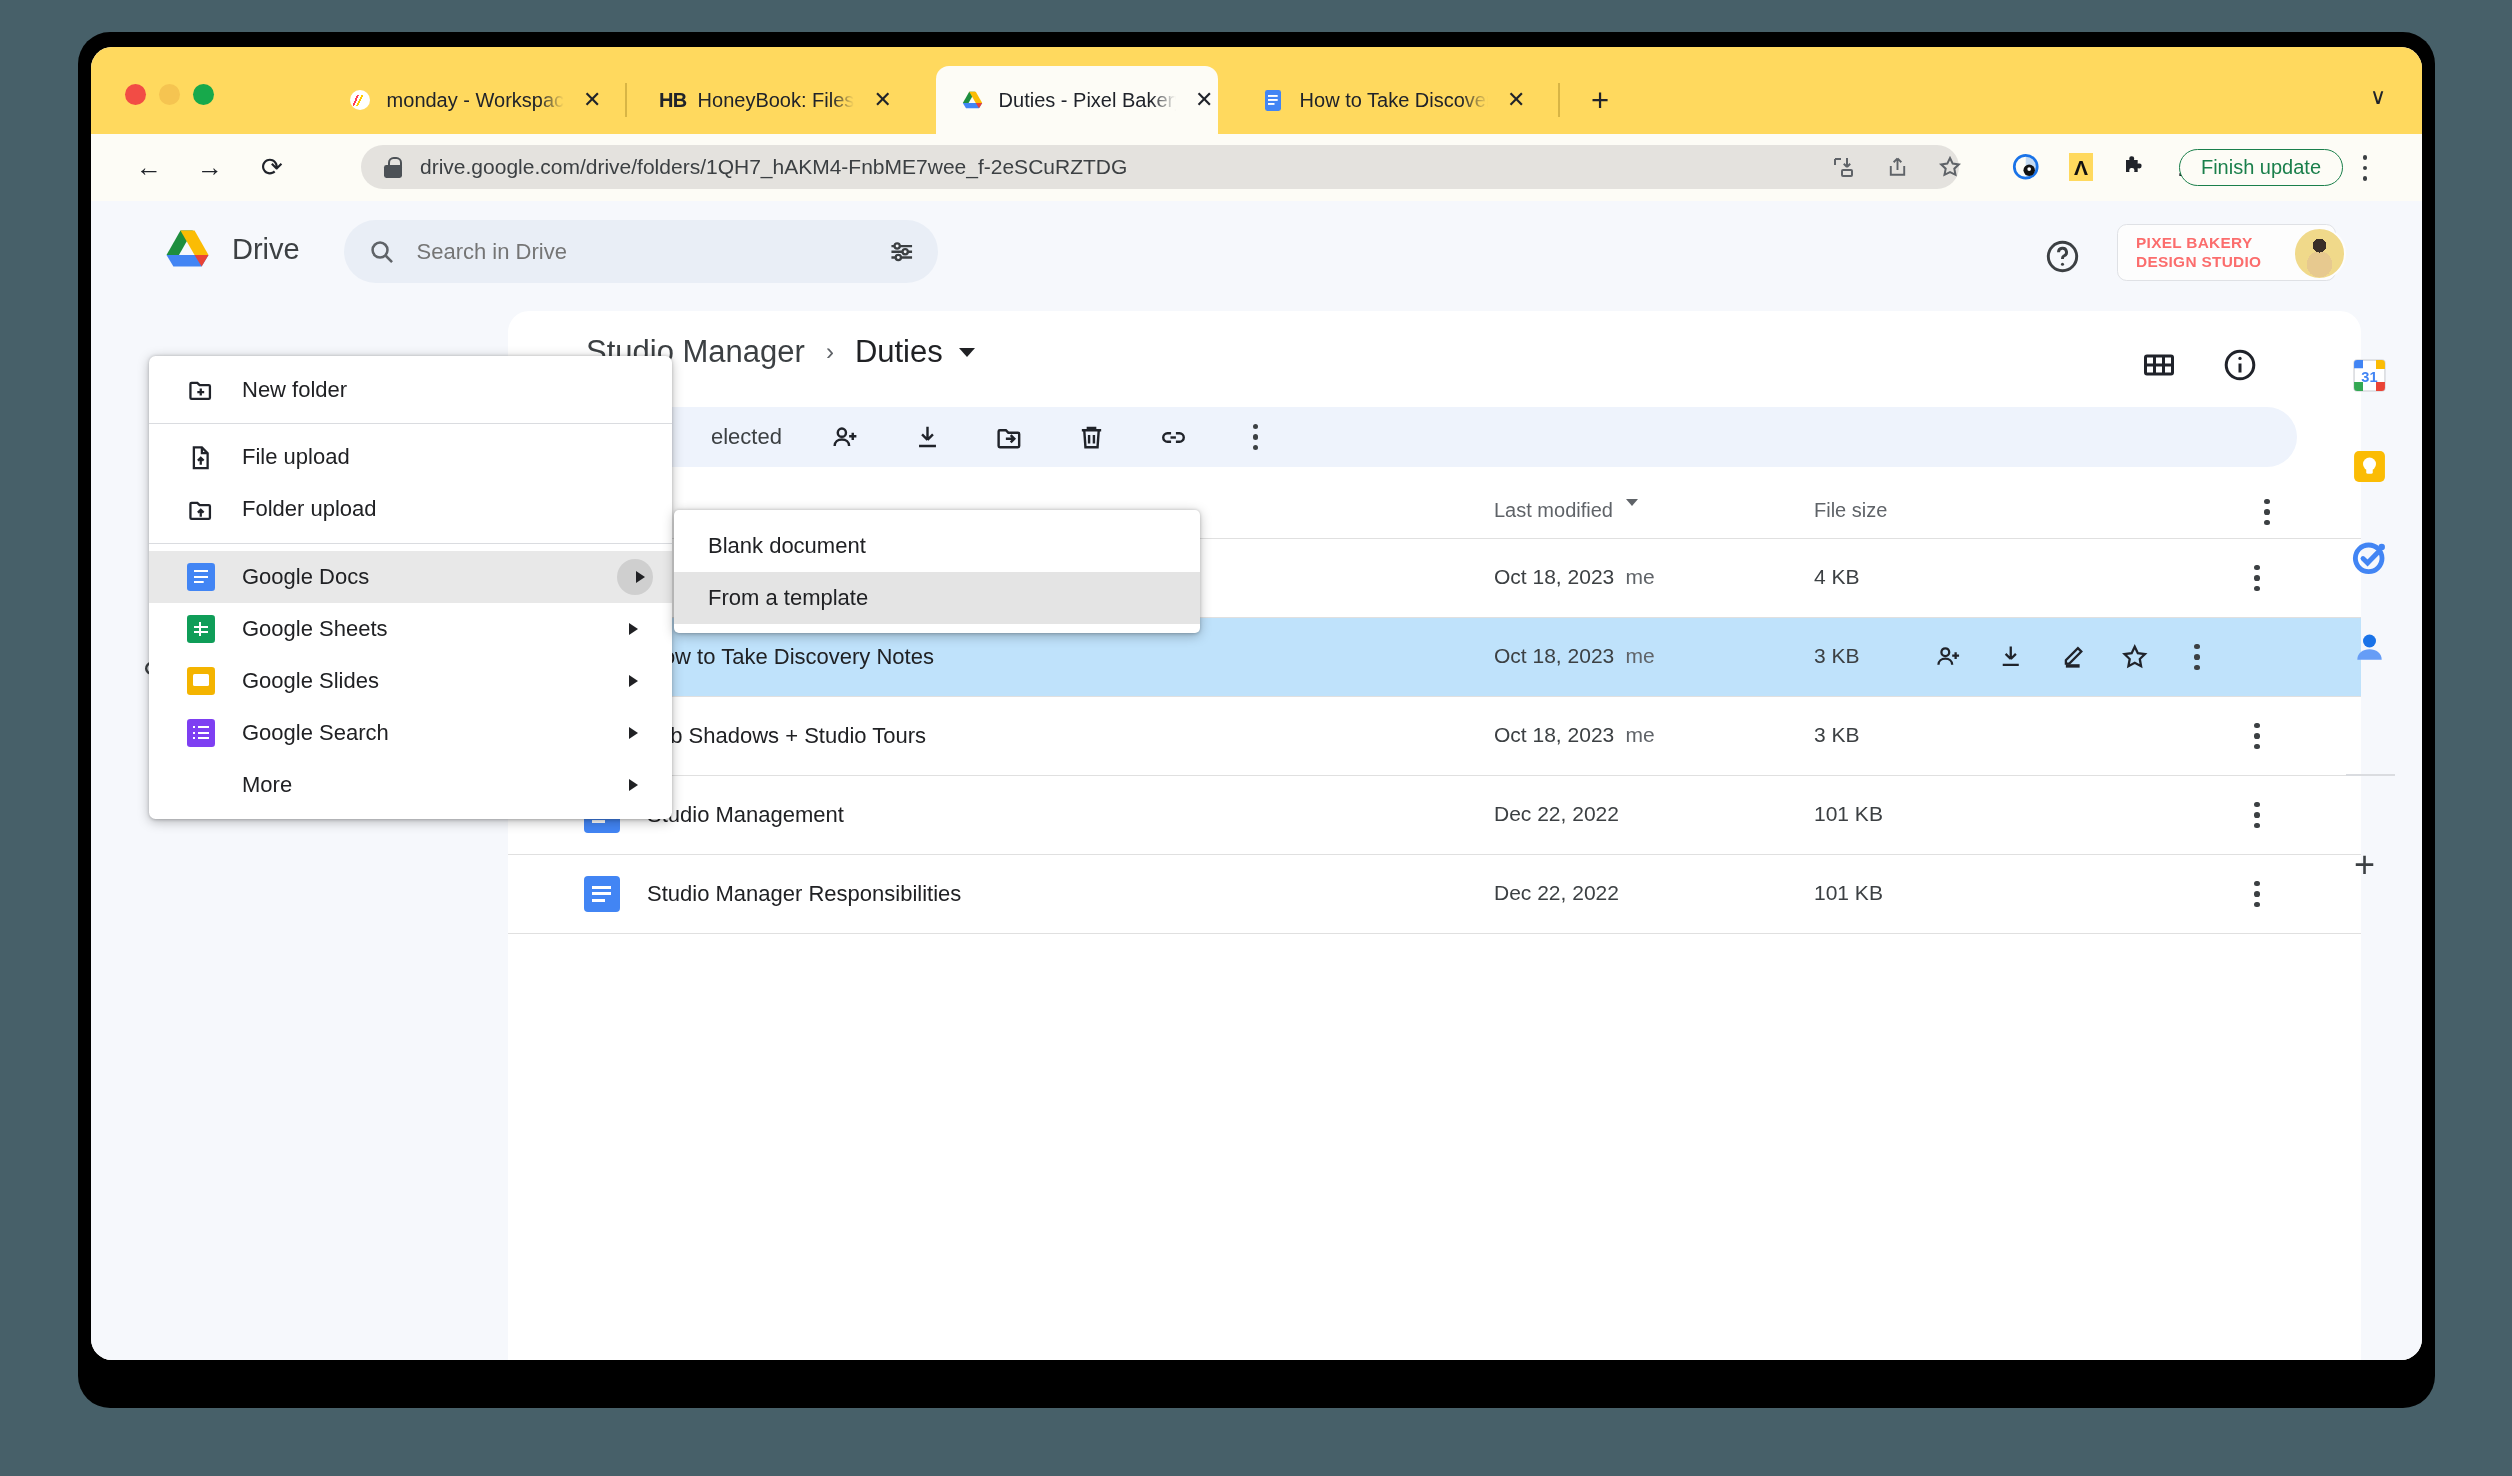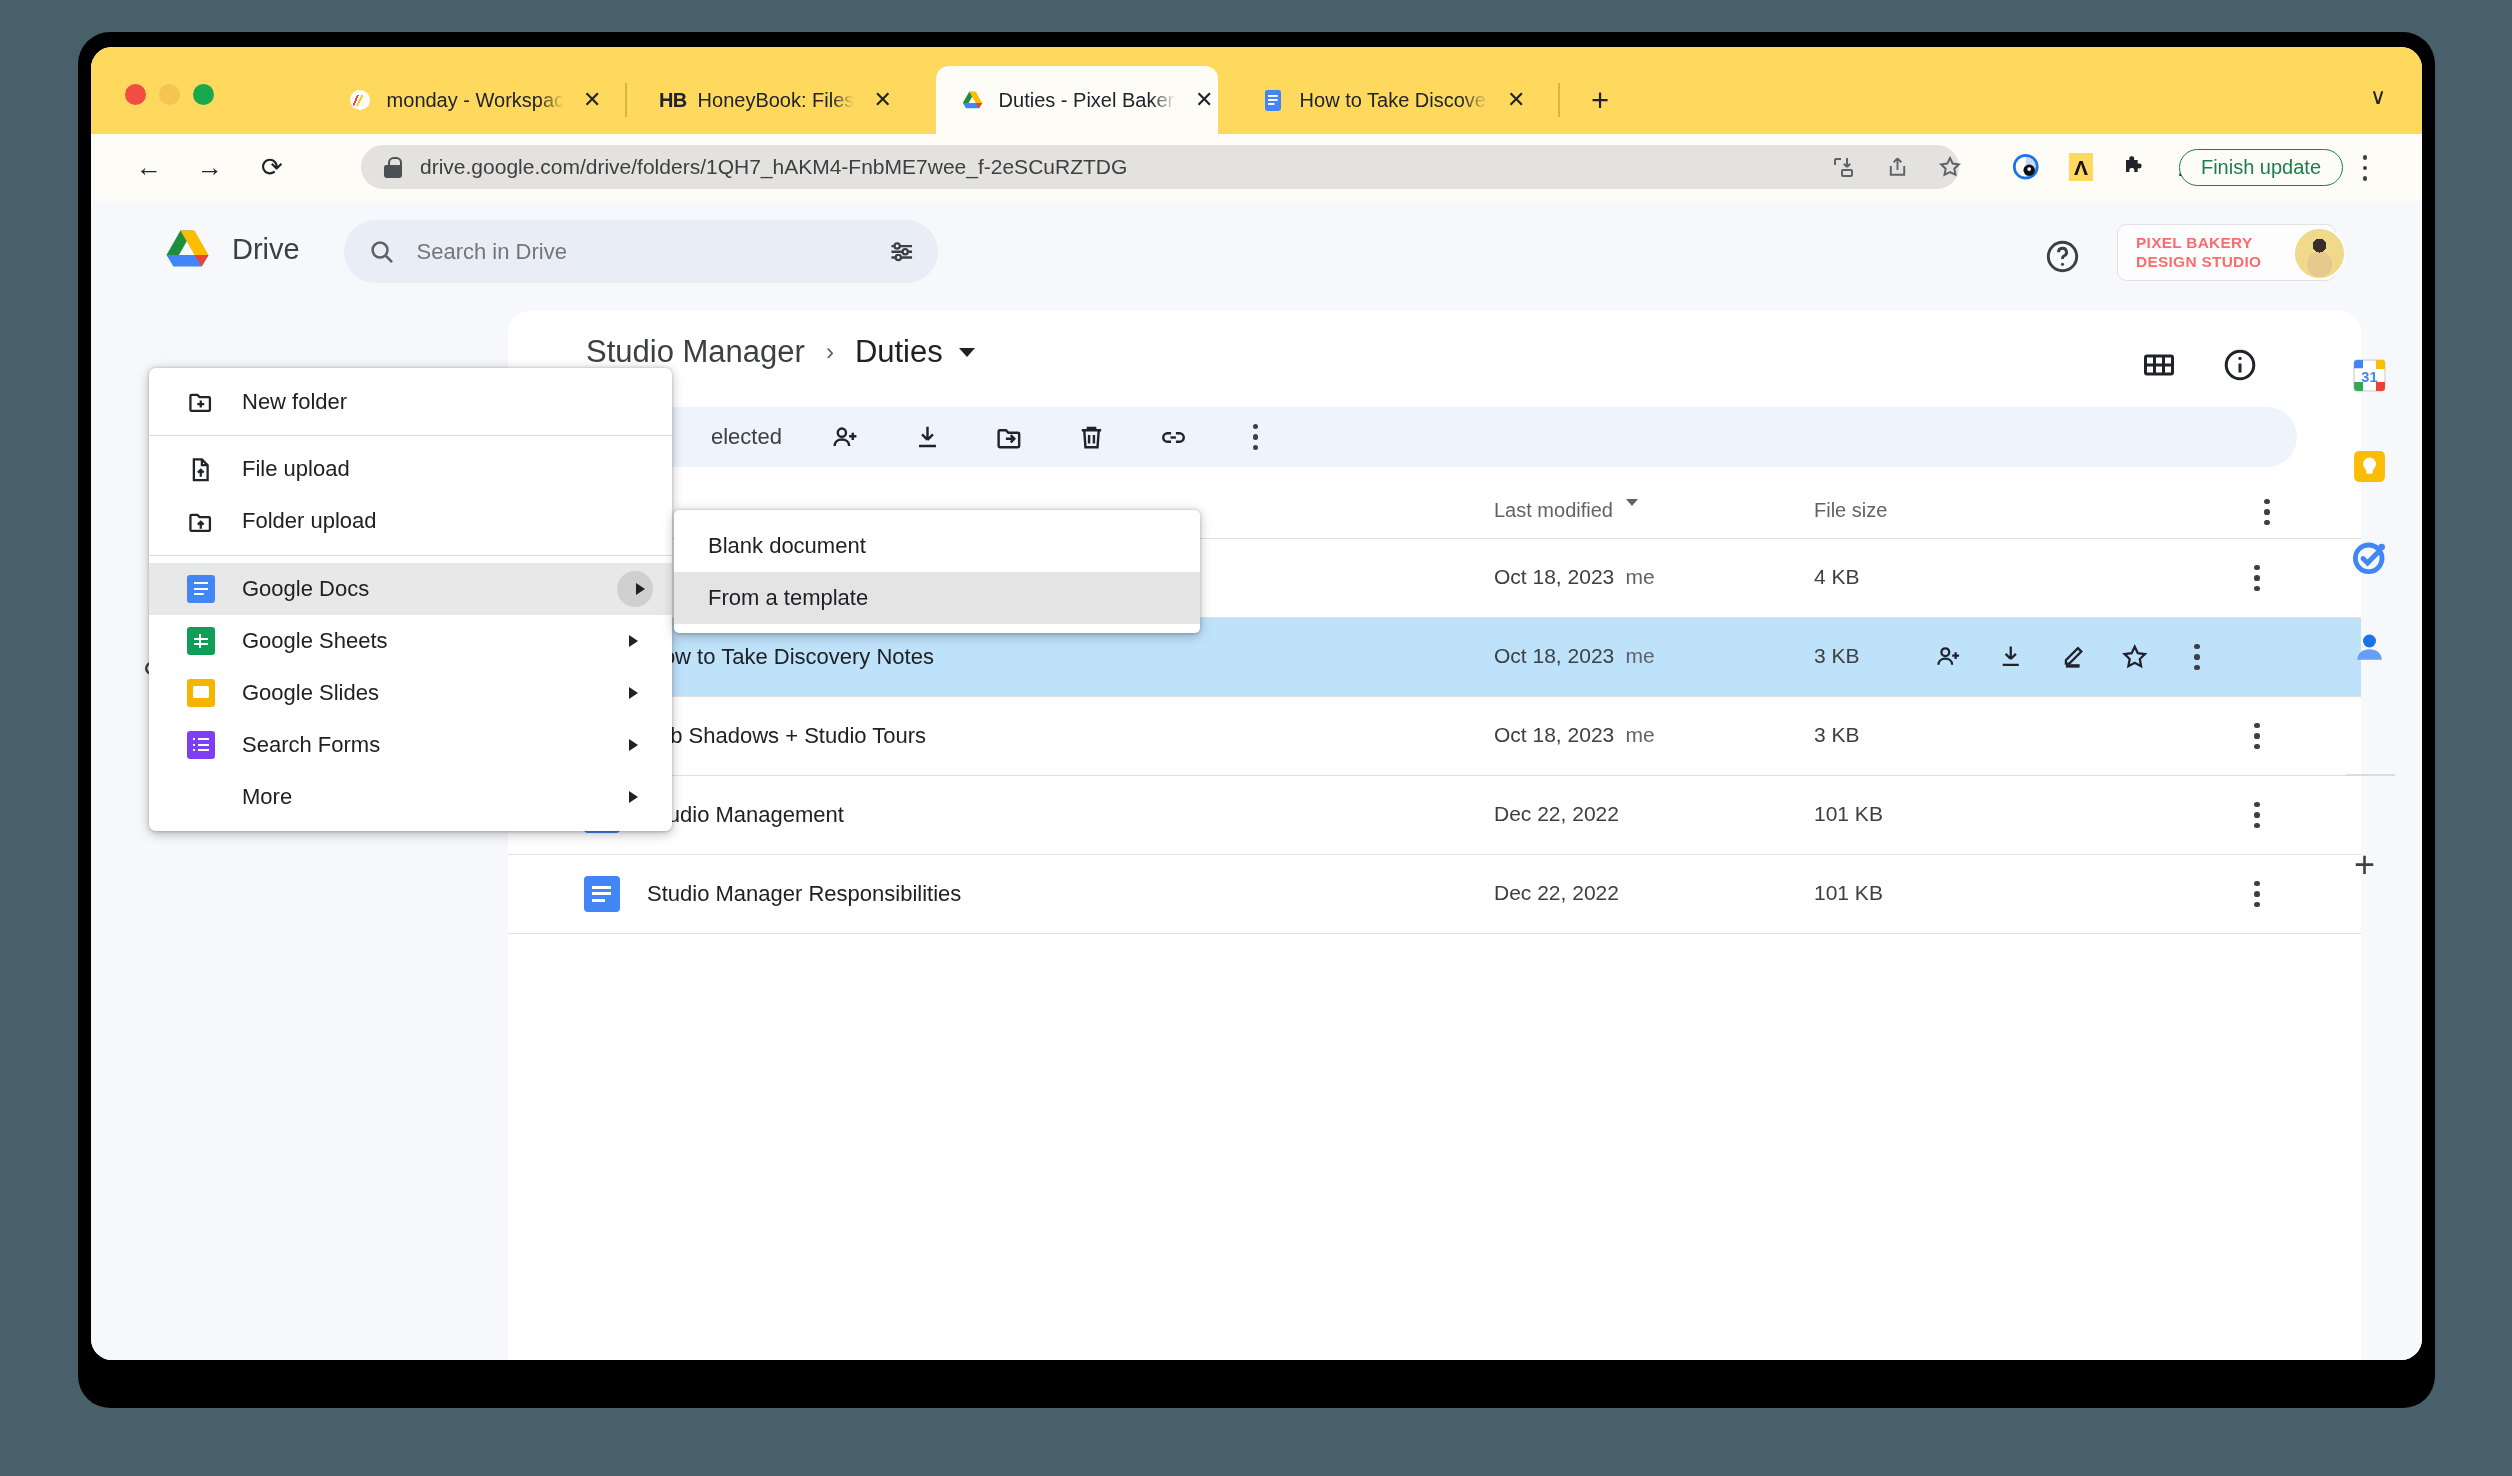--- a/index.html
+++ b/index.html
@@ -216,21 +216,21 @@
   .kebab i { width:5.7px;height:5.7px;border-radius:50%;background:#3c4043;display:block; }
 
   
   #rail { position:absolute; right:0; top:102px; width:104px; height:1057px; }
   .rail-icon { position:absolute; left:32px; width:39px; height:39px; }
   #rail-divider { position:absolute; left:27.5px; top:471px; width:49px; height:1.6px; background:#dadce0; }
   #rail-plus { position:absolute; left:36px; top:544px; font-size:36px; color:#3c4043; font-weight:300; line-height:1; }
 
   
   #ctxmenu {
-    position:absolute; left:58px; top:167px; width:523px;
+    position:absolute; left:58px; top:155px; width:523px;
     background:#fff; border-radius:6.5px;
     box-shadow: 0 2.4px 11.3px rgba(0,0,0,.26), 0 0.8px 3.2px rgba(0,0,0,.2);
     padding: 8px 0 8px 0; z-index:50;
   }
   .mi { position:relative; height:52px; display:flex; align-items:center; padding-left:34px; }
   .mi.hl { background:#e8e8e8; }
   .mi .mi-icon { width:36px;height:36px;flex:0 0 36px; display:flex;align-items:center;justify-content:center; }
   .mi .mi-label { margin-left:23px; font-size:22px; color:#202124; }
   .mi .mi-arrow { position:absolute; right:34px; border-left:9px solid #202124; border-top:6.5px solid transparent; border-bottom:6.5px solid transparent; }
   .mi.hl .mi-arrow { right:27.5px; }
@@ -730,21 +730,21 @@
         <span class="mi-label">Google Slides</span>
         <span class="mi-arrow"></span>
       </div>
 
       <div class="mi">
         <span class="mi-icon">
           <span style="width:27.5px;height:27.5px;border-radius:3.2px;background:#7e3ff2;display:inline-block;position:relative;">
             <span style="position:absolute;left:5.7px;top:7.3px;width:16px;height:13px;background:linear-gradient(#fff,#fff) 4.9px 0/11.3px 2.4px no-repeat,linear-gradient(#fff,#fff) 4.9px 5.3px/11.3px 2.4px no-repeat,linear-gradient(#fff,#fff) 4.9px 10.5px/11.3px 2.4px no-repeat,linear-gradient(#fff,#fff) 0 0/2.4px 2.4px no-repeat,linear-gradient(#fff,#fff) 0 5.3px/2.4px 2.4px no-repeat,linear-gradient(#fff,#fff) 0 10.5px/2.4px 2.4px no-repeat;"></span>
           </span>
         </span>
-        <span class="mi-label">Search Forms</span>
+        <span class="mi-label">Google Search</span>
         <span class="mi-arrow"></span>
       </div>
 
       <div class="mi">
         <span class="mi-icon"></span>
         <span class="mi-label">More</span>
         <span class="mi-arrow"></span>
       </div>
     </div>
 

